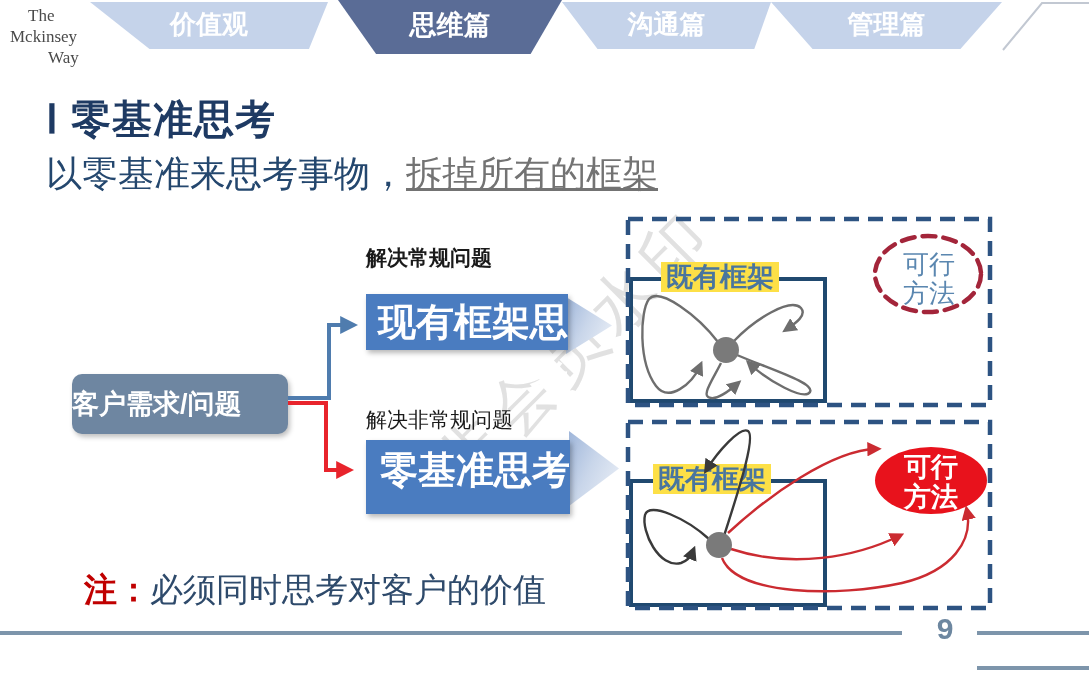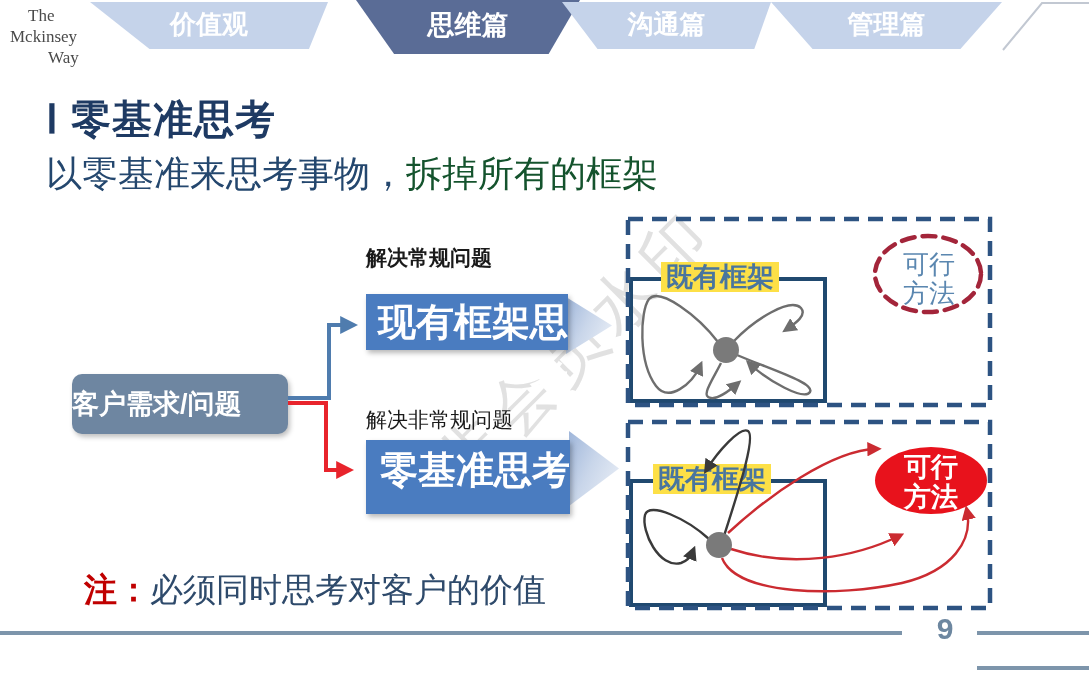--- a/index.html
+++ b/index.html
@@ -11,29 +11,29 @@
   .brand { position:absolute; left:10px; top:5px; font-family:"Liberation Serif", serif;
            color:#4a4a4a; font-size:17px; line-height:21px; }
   .brand .l1 { margin-left:18px; }
   .brand .l2 { margin-left:0px; }
   .brand .l3 { margin-left:38px; }
 
   
   .tab { position:absolute; top:2px; height:47px; background:#c5d3ea; color:#fff;
          font-weight:bold; font-size:26px; text-align:center; line-height:45px; }
   .tab.t1 { left:90px;  width:238px; clip-path:polygon(0 0,100% 0,92% 100%,25% 100%); }
-  .tab.t2 { left:356px; top:0; width:224px; height:54px; line-height:50px; font-size:27px;
+  .tab.t2 { left:338px; top:0; width:224px; height:54px; line-height:50px; font-size:27px;
             background:#5a6c96; clip-path:polygon(0 0,100% 0,86% 100%,17% 100%); }
   .tab.t3 { left:562px; width:209px; clip-path:polygon(0 0,100% 0,92% 100%,17% 100%); }
   .tab.t4 { left:771px; width:231px; clip-path:polygon(0 0,100% 0,82% 100%,18% 100%); }
 
   
   .title { position:absolute; left:46px; top:92px; font-size:40px; font-weight:bold; color:#1e3a63; letter-spacing:1px; }
   .subtitle { position:absolute; left:46px; top:150px; font-size:36px; color:#24476e; }
-  .subtitle .em { color:#14532d; }
+  .subtitle .em { color:#737373;text-decoration:underline; }
 
   
   .watermark { position:absolute; left:325px; top:305px; width:500px; text-align:center;
                transform:rotate(-45deg); font-size:64px; letter-spacing:8px;
                color:#c4c4c4; opacity:.5; z-index:0; white-space:nowrap; }
 
   
   .client-box { position:absolute; left:72px; top:374px; width:216px; height:60px;
                 background:#6e86a1; border-radius:10px; color:#fff; font-weight:bold;
                 font-size:27px; text-align:left; line-height:60px; z-index:2;

